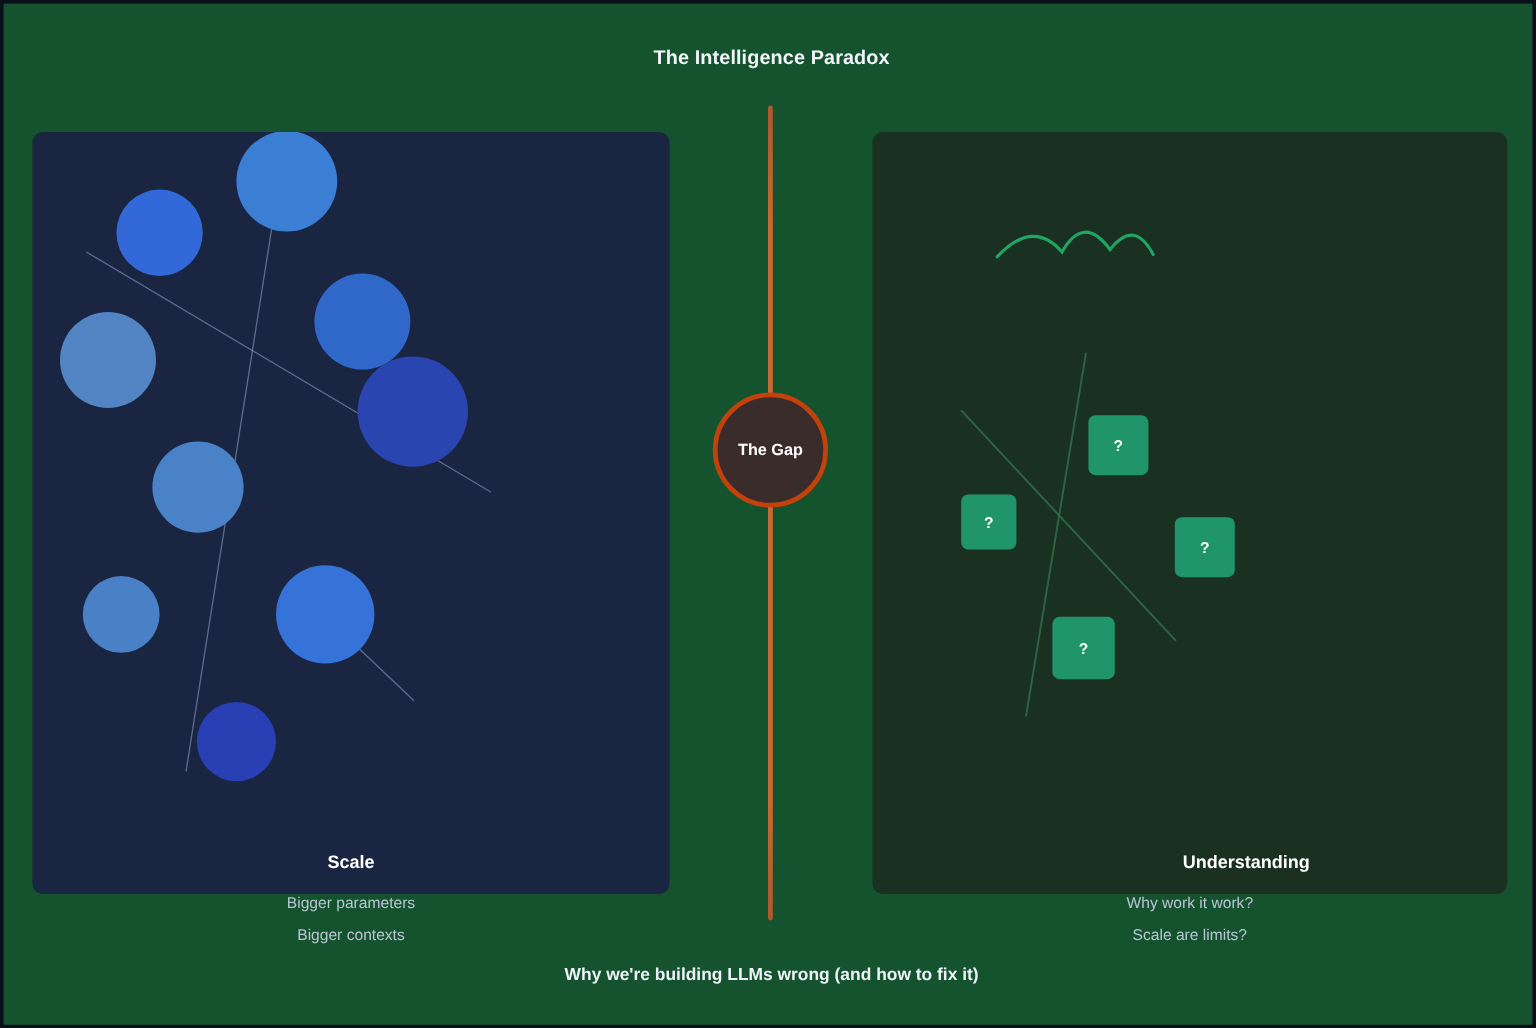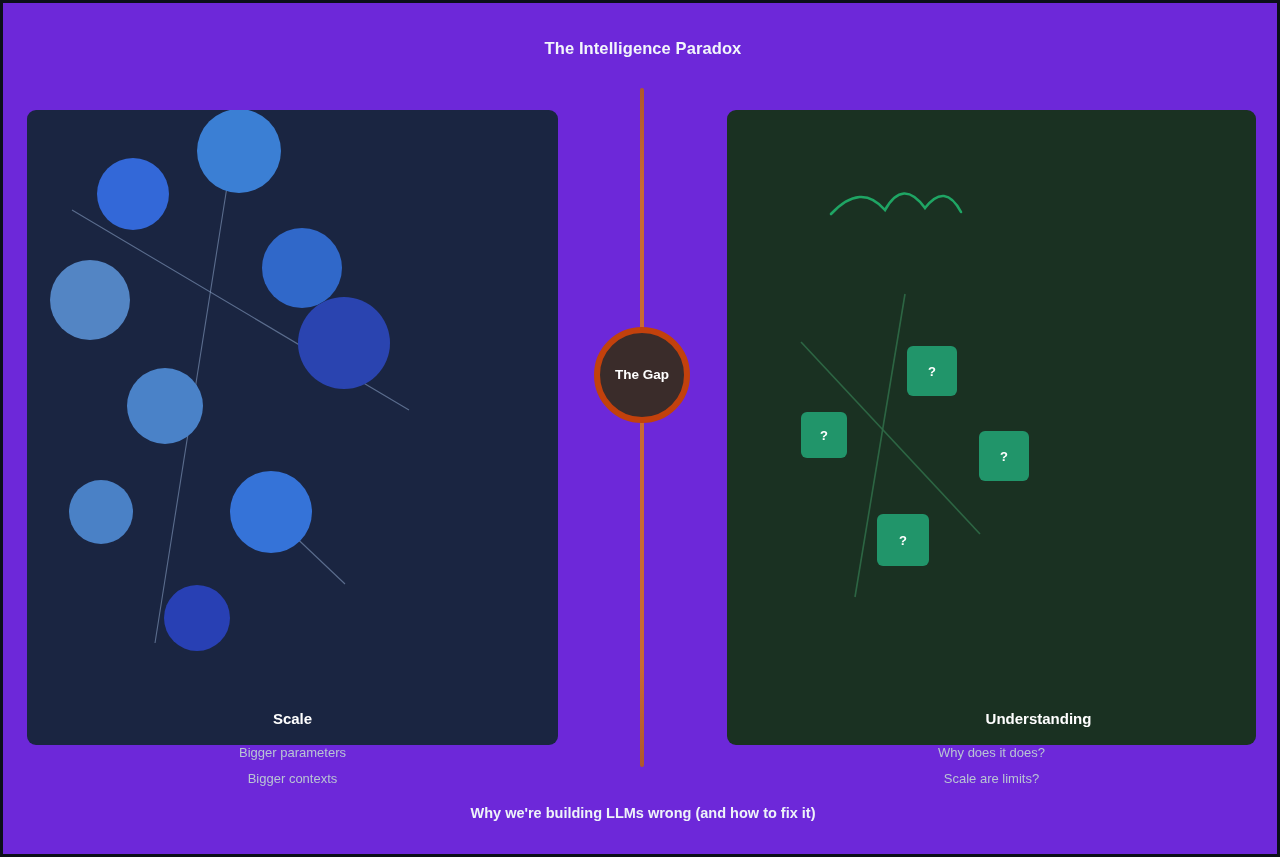--- a/index.html
+++ b/index.html
@@ -15,21 +15,21 @@
     background: #131a2b;
     font-family: "Liberation Sans", sans-serif;
     position: relative;
   }
 
   #stage {
     position: absolute;
     left: 0; top: 0;
     width: 1280px;
     height: 857px;
-    background: #6d28d9;
+    background: #14532d;
     border: 3px solid #0b0f1a;
     overflow: hidden;
   }
 
   
   .title {
     position: absolute;
     left: 0;
     top: 36px;
     width: 1280px;
@@ -110,21 +110,21 @@
 
   
   #gap-node {
     position: absolute;
     left: 591px;
     top: 324px;
     width: 96px;
     height: 96px;
     border-radius: 50%;
     background: #3a2c2a;
-    border: 6px solid #c2410c;
+    border: 4px solid #c2410c;
     display: flex;
     align-items: center;
     justify-content: center;
   }
 
   #gap-label {
     font-size: 13.5px;
     font-weight: bold;
     color: #ffffff;
     text-align: center;
@@ -195,21 +195,21 @@
           <text x="277" y="351" text-anchor="middle" class="qmark">?</text>
         </g>
         <g>
           <rect x="150" y="404" width="52" height="52" rx="6" ry="6" fill="#21956a"></rect>
           <text x="176" y="435" text-anchor="middle" class="qmark">?</text>
         </g>
       </svg>
   </div>
 
   <div class="panel-title" id="panel-right-title">Understanding</div>
-  <div class="sub-line sub-right sub-1">Why does it does?</div>
+  <div class="sub-line sub-right sub-1">Why work it work?</div>
   <div class="sub-line sub-right sub-2">Scale are limits?</div>
 
   <div id="divider"></div>
 
   <div id="gap-node">
     <span id="gap-label">The Gap</span>
   </div>
 
   <div class="footer">Why we're building LLMs wrong (and how to fix it)</div>
 

